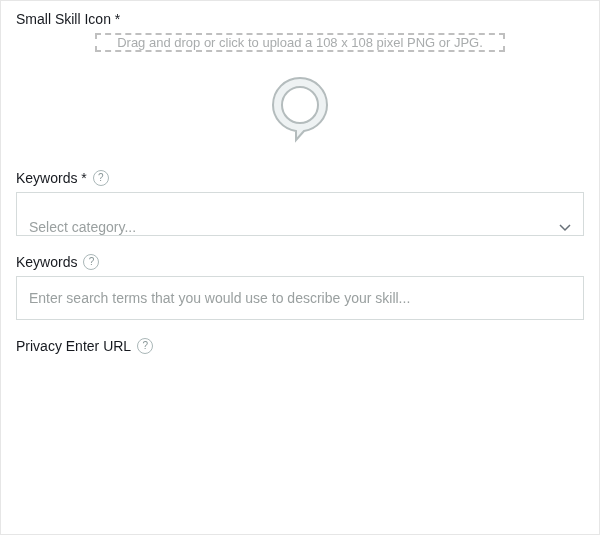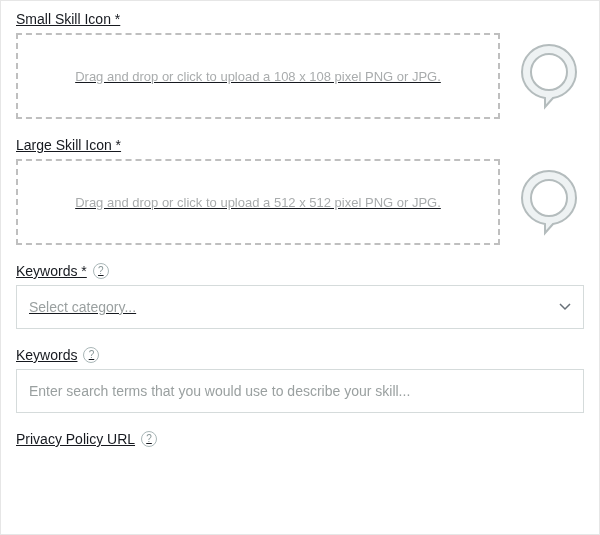--- a/index.html
+++ b/index.html
@@ -7,21 +7,20 @@
     margin: 0;
     font-family: -apple-system, BlinkMacSystemFont, "Segoe UI", "Helvetica Neue", Arial, sans-serif;
     background: #fff;
     color: #16191f;
   }
   .page {
     width: 600px;
     height: 535px;
     border: 1px solid #e6e6e6;
     padding: 10px 15px 10px 15px;
-    text-decoration: underline;
   }
   .field-group {
     margin-bottom: 18px;
   }
   .field-label {
     font-size: 14px;
     color: #16191f;
     margin-bottom: 6px;
     display: flex;
     align-items: center;
@@ -37,20 +36,21 @@
     justify-content: center;
     font-size: 10px;
     color: #879596;
     cursor: pointer;
     line-height: 1;
   }
   .upload-row {
     display: flex;
     gap: 14px;
     align-items: center;
+    flex-direction: column;
   }
   .dropzone {
     flex: 1;
     border: 2px dashed #bfbfbf;
     height: 86px;
     display: flex;
     align-items: center;
     justify-content: center;
     text-align: center;
     color: #a9acad;
@@ -64,21 +64,21 @@
     height: 86px;
     display: flex;
     align-items: center;
     justify-content: center;
   }
   .select-box {
     width: 100%;
     height: 44px;
     border: 1px solid #d5dbdb;
     display: flex;
-    align-items: center;
+    align-items: flex-end;
     justify-content: space-between;
     padding: 0 12px;
     color: #9aa0a0;
     font-size: 14px;
     cursor: pointer;
     background: #fff;
   }
   .select-caret {
     font-size: 12px;
     color: #687078;
@@ -110,34 +110,20 @@
       </div>
       <div class="icon-preview">
         <svg width="62" height="70" viewBox="0 0 62 70">
           <path d="M31 4 C16 4 4 16 4 31 C4 44 14 55 27 57 L27 66 L35 57 C48 55 58 44 58 31 C58 16 46 4 31 4 Z" fill="#eef2f3" stroke="#b4bcbd" stroke-width="2"></path>
           <circle cx="31" cy="31" r="18" fill="#ffffff" stroke="#b4bcbd" stroke-width="2"></circle>
         </svg>
       </div>
     </div>
   </div>
 
-  <div class="field-group">
-    <div class="field-label">Large Skill Icon *</div>
-    <div class="upload-row">
-      <div class="dropzone">
-        <span>Drag and drop or click to upload a 512 x 512 pixel PNG or JPG.</span>
-      </div>
-      <div class="icon-preview">
-        <svg width="62" height="70" viewBox="0 0 62 70">
-          <path d="M31 4 C16 4 4 16 4 31 C4 44 14 55 27 57 L27 66 L35 57 C48 55 58 44 58 31 C58 16 46 4 31 4 Z" fill="#eef2f3" stroke="#b4bcbd" stroke-width="2"></path>
-          <circle cx="31" cy="31" r="18" fill="#ffffff" stroke="#b4bcbd" stroke-width="2"></circle>
-        </svg>
-      </div>
-    </div>
-  </div>
 
   <div class="field-group">
     <div class="field-label">
       <span>Keywords *</span>
       <span class="help-circle">?</span>
     </div>
     <div class="select-box" tabindex="0">
       <span>Select category...</span>
       <span class="select-caret">
         <svg width="12" height="8" viewBox="0 0 12 8">
@@ -150,18 +136,18 @@
   <div class="field-group mt-large">
     <div class="field-label">
       <span>Keywords</span>
       <span class="help-circle">?</span>
     </div>
     <input type="text" class="text-input" placeholder="Enter search terms that you would use to describe your skill..." style="">
   </div>
 
   <div class="field-group mt-large">
     <div class="field-label">
-      <span>Privacy Policy URL</span>
+      <span>Privacy Enter URL</span>
       <span class="help-circle">?</span>
     </div>
   </div>
 
 </div>
 
 </body></html>

